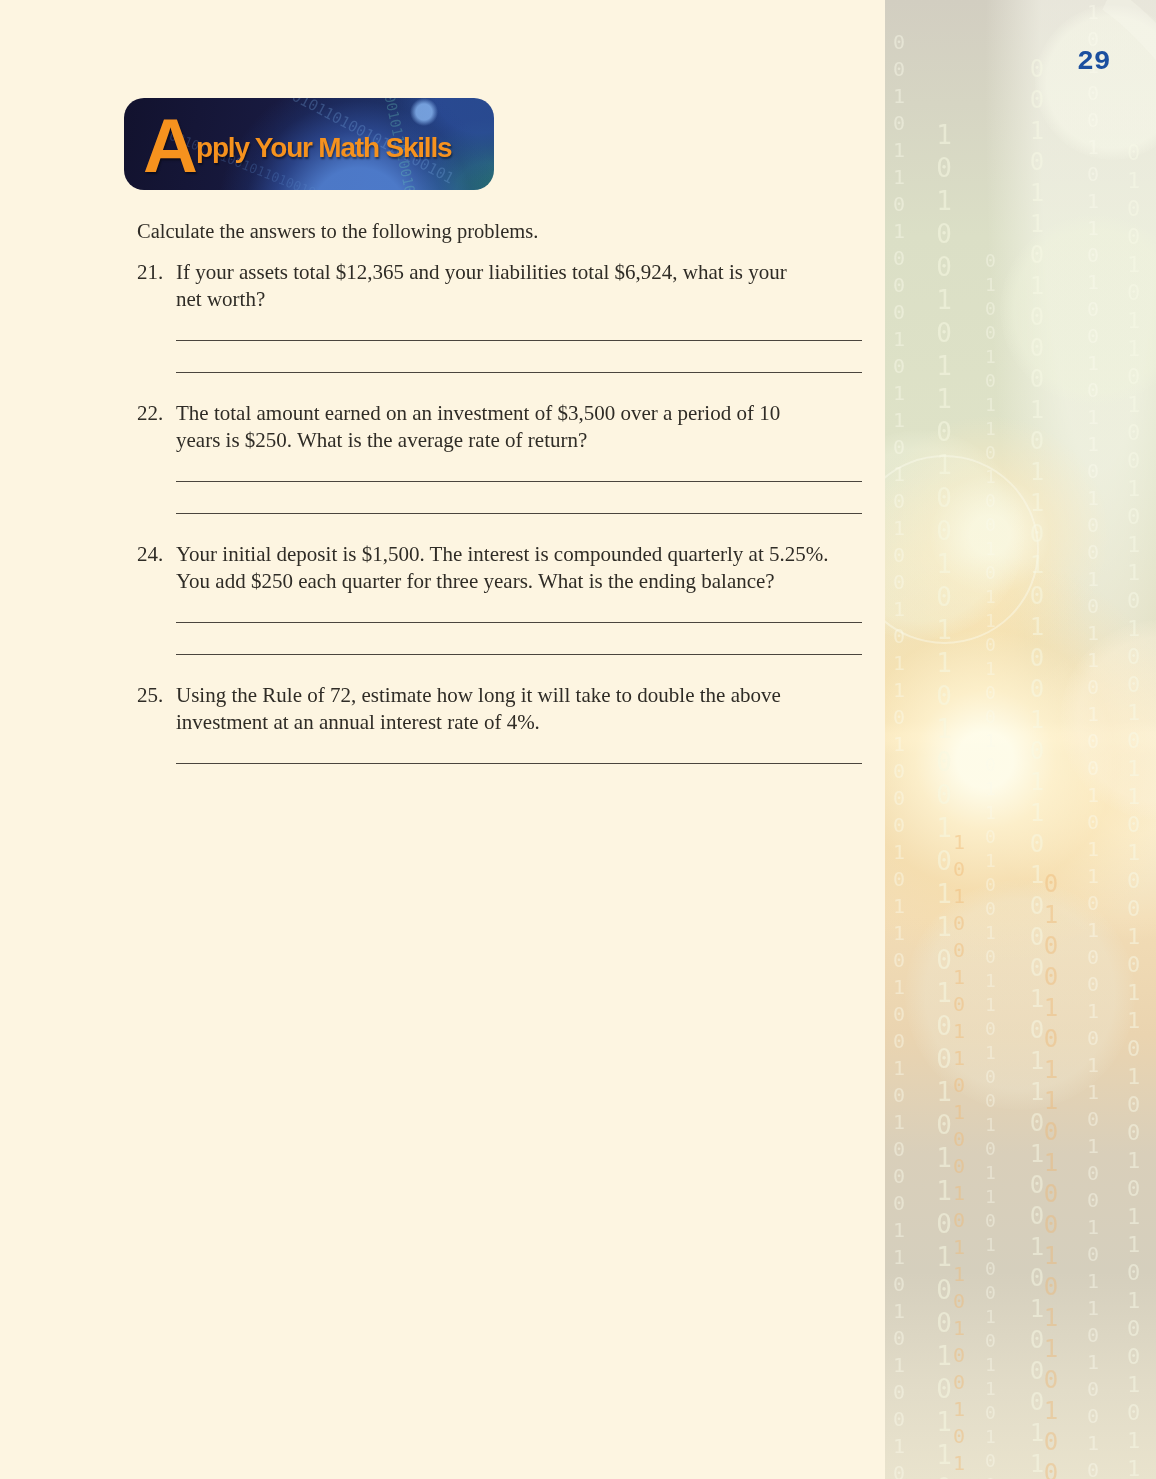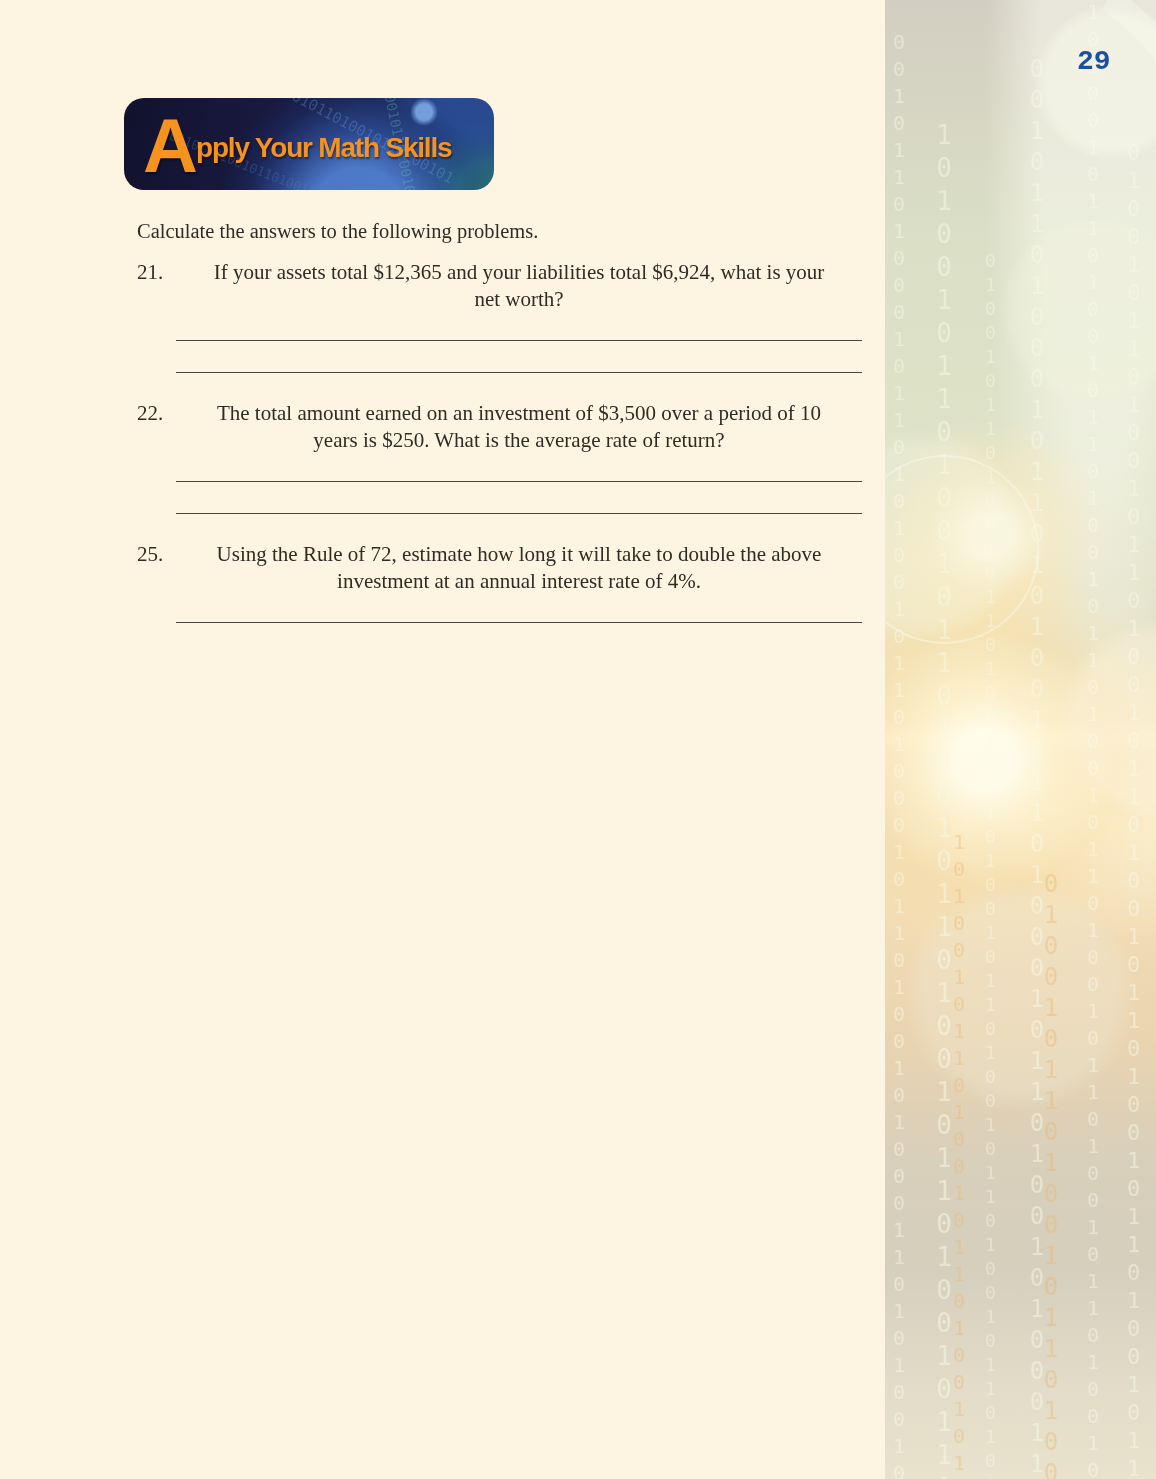--- a/index.html
+++ b/index.html
@@ -96,21 +96,21 @@
     font-size: 28px; line-height: 1; letter-spacing: -1.2px;
     color: #f6921e; text-shadow: 1px 2px 2px rgba(0,0,0,0.45);
   }
 
   
   .content { position: absolute; left: 137px; top: 218px; width: 725px; color: #2f2c26; }
   .instruction { margin: 0 0 14px 0; font-size: 20.5px; line-height: 27px; }
   .problems { list-style: none; margin: 0; padding: 0; }
   .problem { display: flex; margin-bottom: 27px; }
   .pnum { flex: none; width: 39px; font-size: 21px; line-height: 27px; }
-  .pbody { flex: 1; min-width: 0; text-align: center; }
+  .pbody { flex: 1; min-width: 0; }
   .qtext { margin: 0; font-size: 21px; line-height: 27px; white-space: pre-line; }
   .answers { padding-top: 27px; }
   .answer-line { height: 0; border-top: 1.5px solid #4a453d; margin-bottom: 31px; }
   .answer-line:last-child { margin-bottom: 0; }
 </style>
 </head>
 <body>
 
 <div class="page">
 
@@ -164,20 +164,31 @@
           <p class="qtext">The total amount earned on an investment of $3,500 over a period of 10
 years is $250. What is the average rate of return?</p>
           <div class="answers">
             <div class="answer-line"></div>
             <div class="answer-line"></div>
           </div>
         </div>
       </li>
 
 
+      <li class="problem">
+        <span class="pnum">24.</span>
+        <div class="pbody">
+          <p class="qtext">Your initial deposit is $1,500. The interest is compounded quarterly at 5.25%.
+You add $250 each quarter for three years. What is the ending balance?</p>
+          <div class="answers">
+            <div class="answer-line"></div>
+            <div class="answer-line"></div>
+          </div>
+        </div>
+      </li>
 
       <li class="problem">
         <span class="pnum">25.</span>
         <div class="pbody">
           <p class="qtext">Using the Rule of 72, estimate how long it will take to double the above
 investment at an annual interest rate of 4%.</p>
           <div class="answers">
             <div class="answer-line"></div>
           </div>
         </div>

